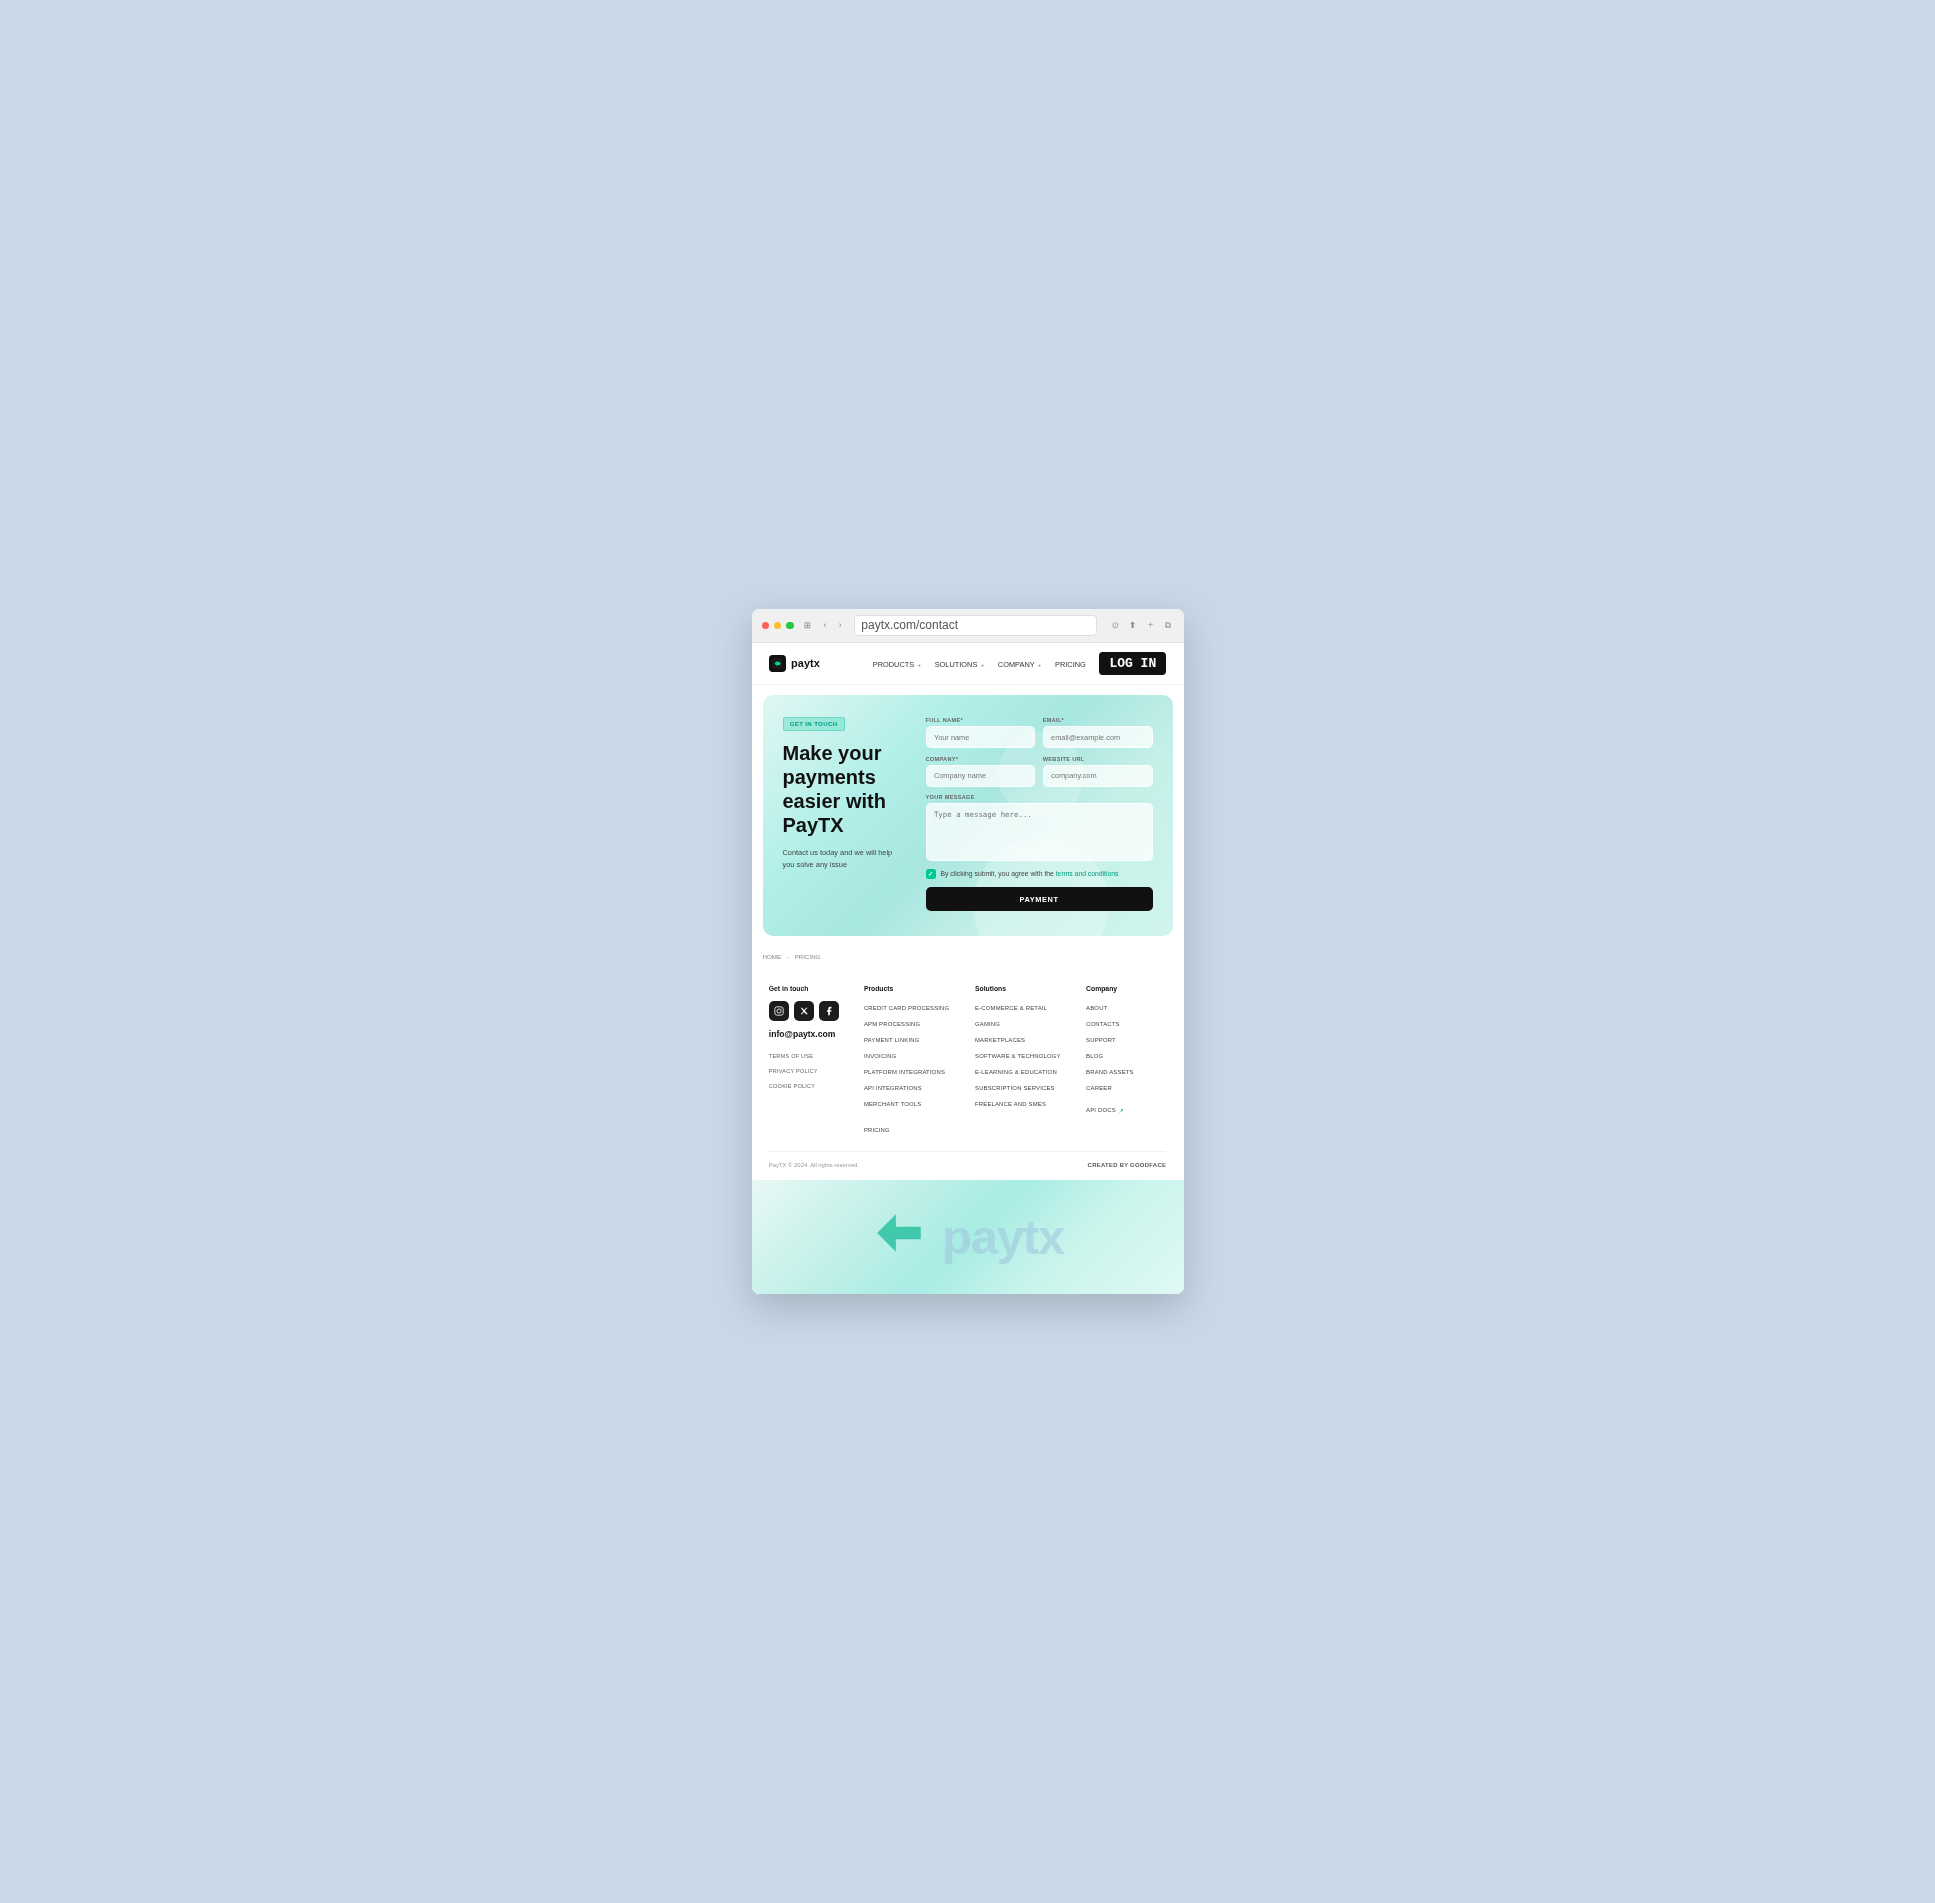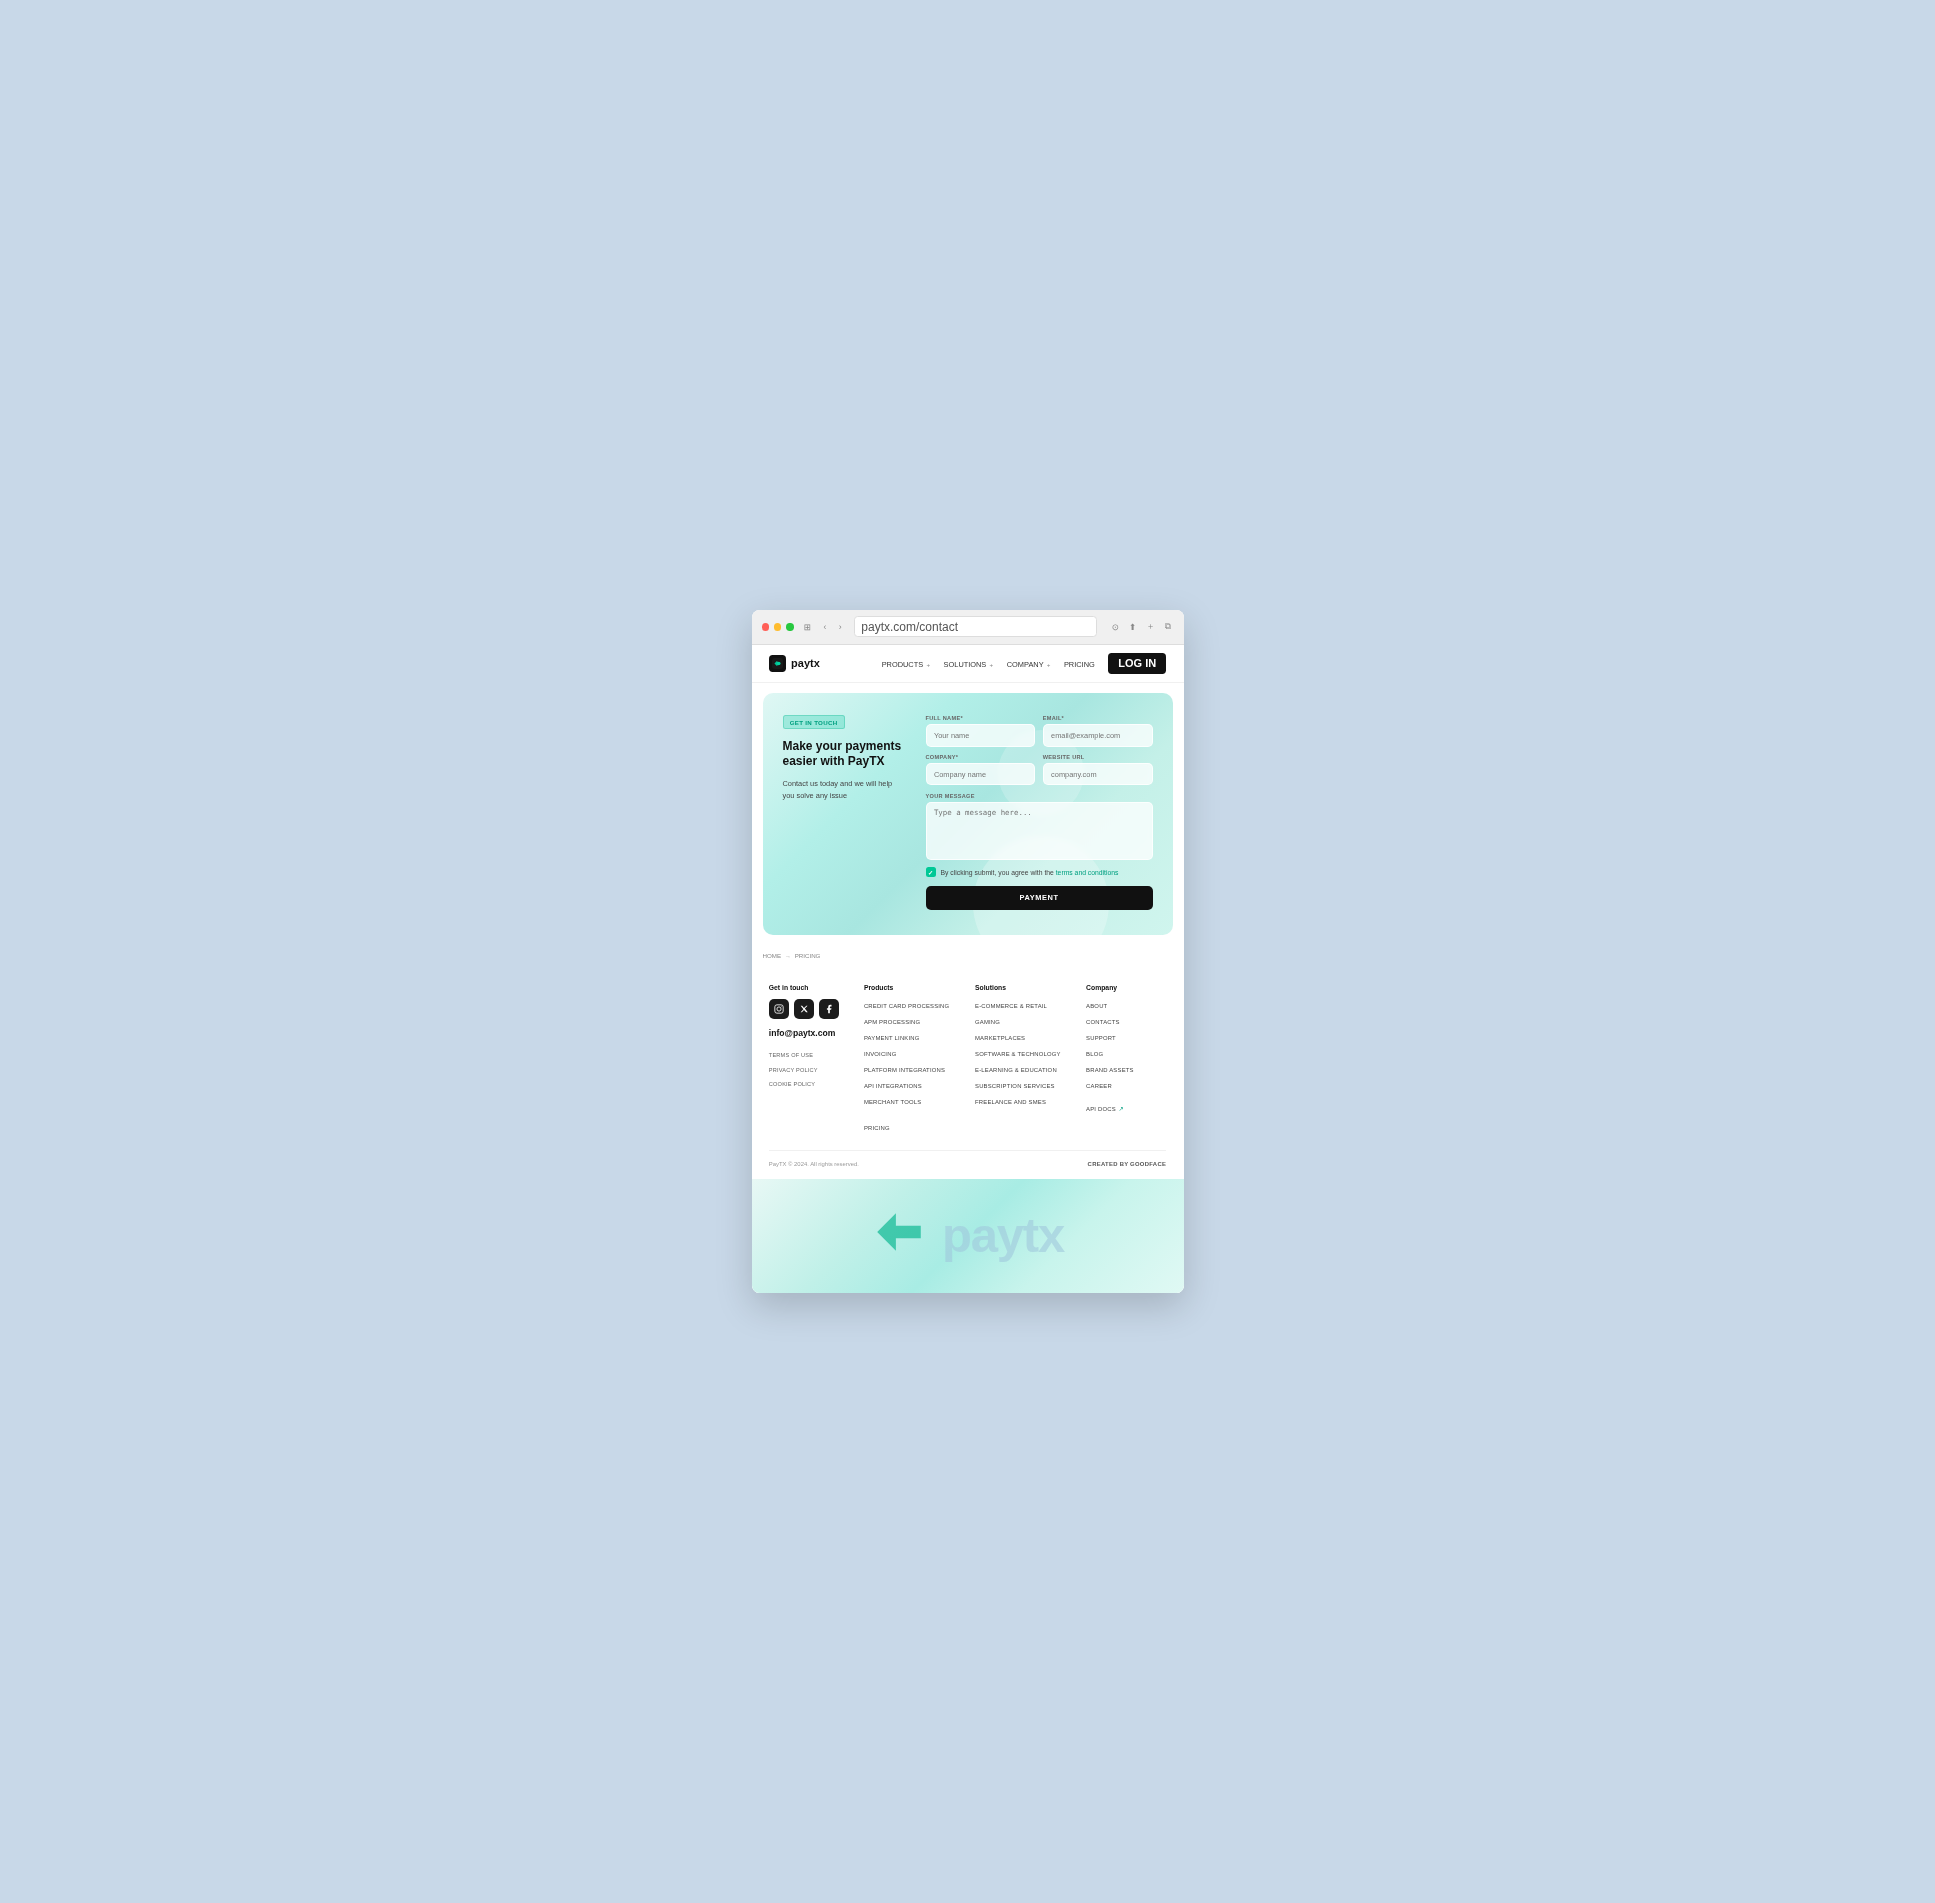--- a/index.html
+++ b/index.html
@@ -108,23 +108,24 @@
       color: #888;
       margin-left: 1.2px;
     }
 
     .btn-login {
       background: #111;
       color: #fff;
       border: none;
       border-radius: 3.7px;
       padding: 4.3px 10px;
-      font-size: 11px;
+      font-size: 13px;
       font-weight: 600;
       cursor: pointer;
+      font-family: Liberation Mono, monospace;
     }
 
     
     .hero-section {
       margin: 10px 11px;
       border-radius: 10px;
       background: linear-gradient(135deg, #e0f7f4 0%, #b2efe8 30%, #a8e6e0 50%, #c4f0e8 70%, #d0f5ee 100%);
       padding: 22px 20px 25px;
       position: relative;
       overflow: hidden;
@@ -167,21 +168,21 @@
       font-size: 6.2px;
       font-weight: 700;
       letter-spacing: 0.3px;
       padding: 2.5px 6.2px;
       border-radius: 2.5px;
       border: 0.6px solid rgba(0,180,140,0.3);
       margin-bottom: 10px;
     }
 
     .hero-title {
-      font-size: 12px;
+      font-size: 20px;
       font-weight: 800;
       color: #111;
       line-height: 1.2;
       margin-bottom: 10px;
     }
 
     .hero-subtitle {
       font-size: 7.4px;
       color: #444;
       line-height: 1.6;

